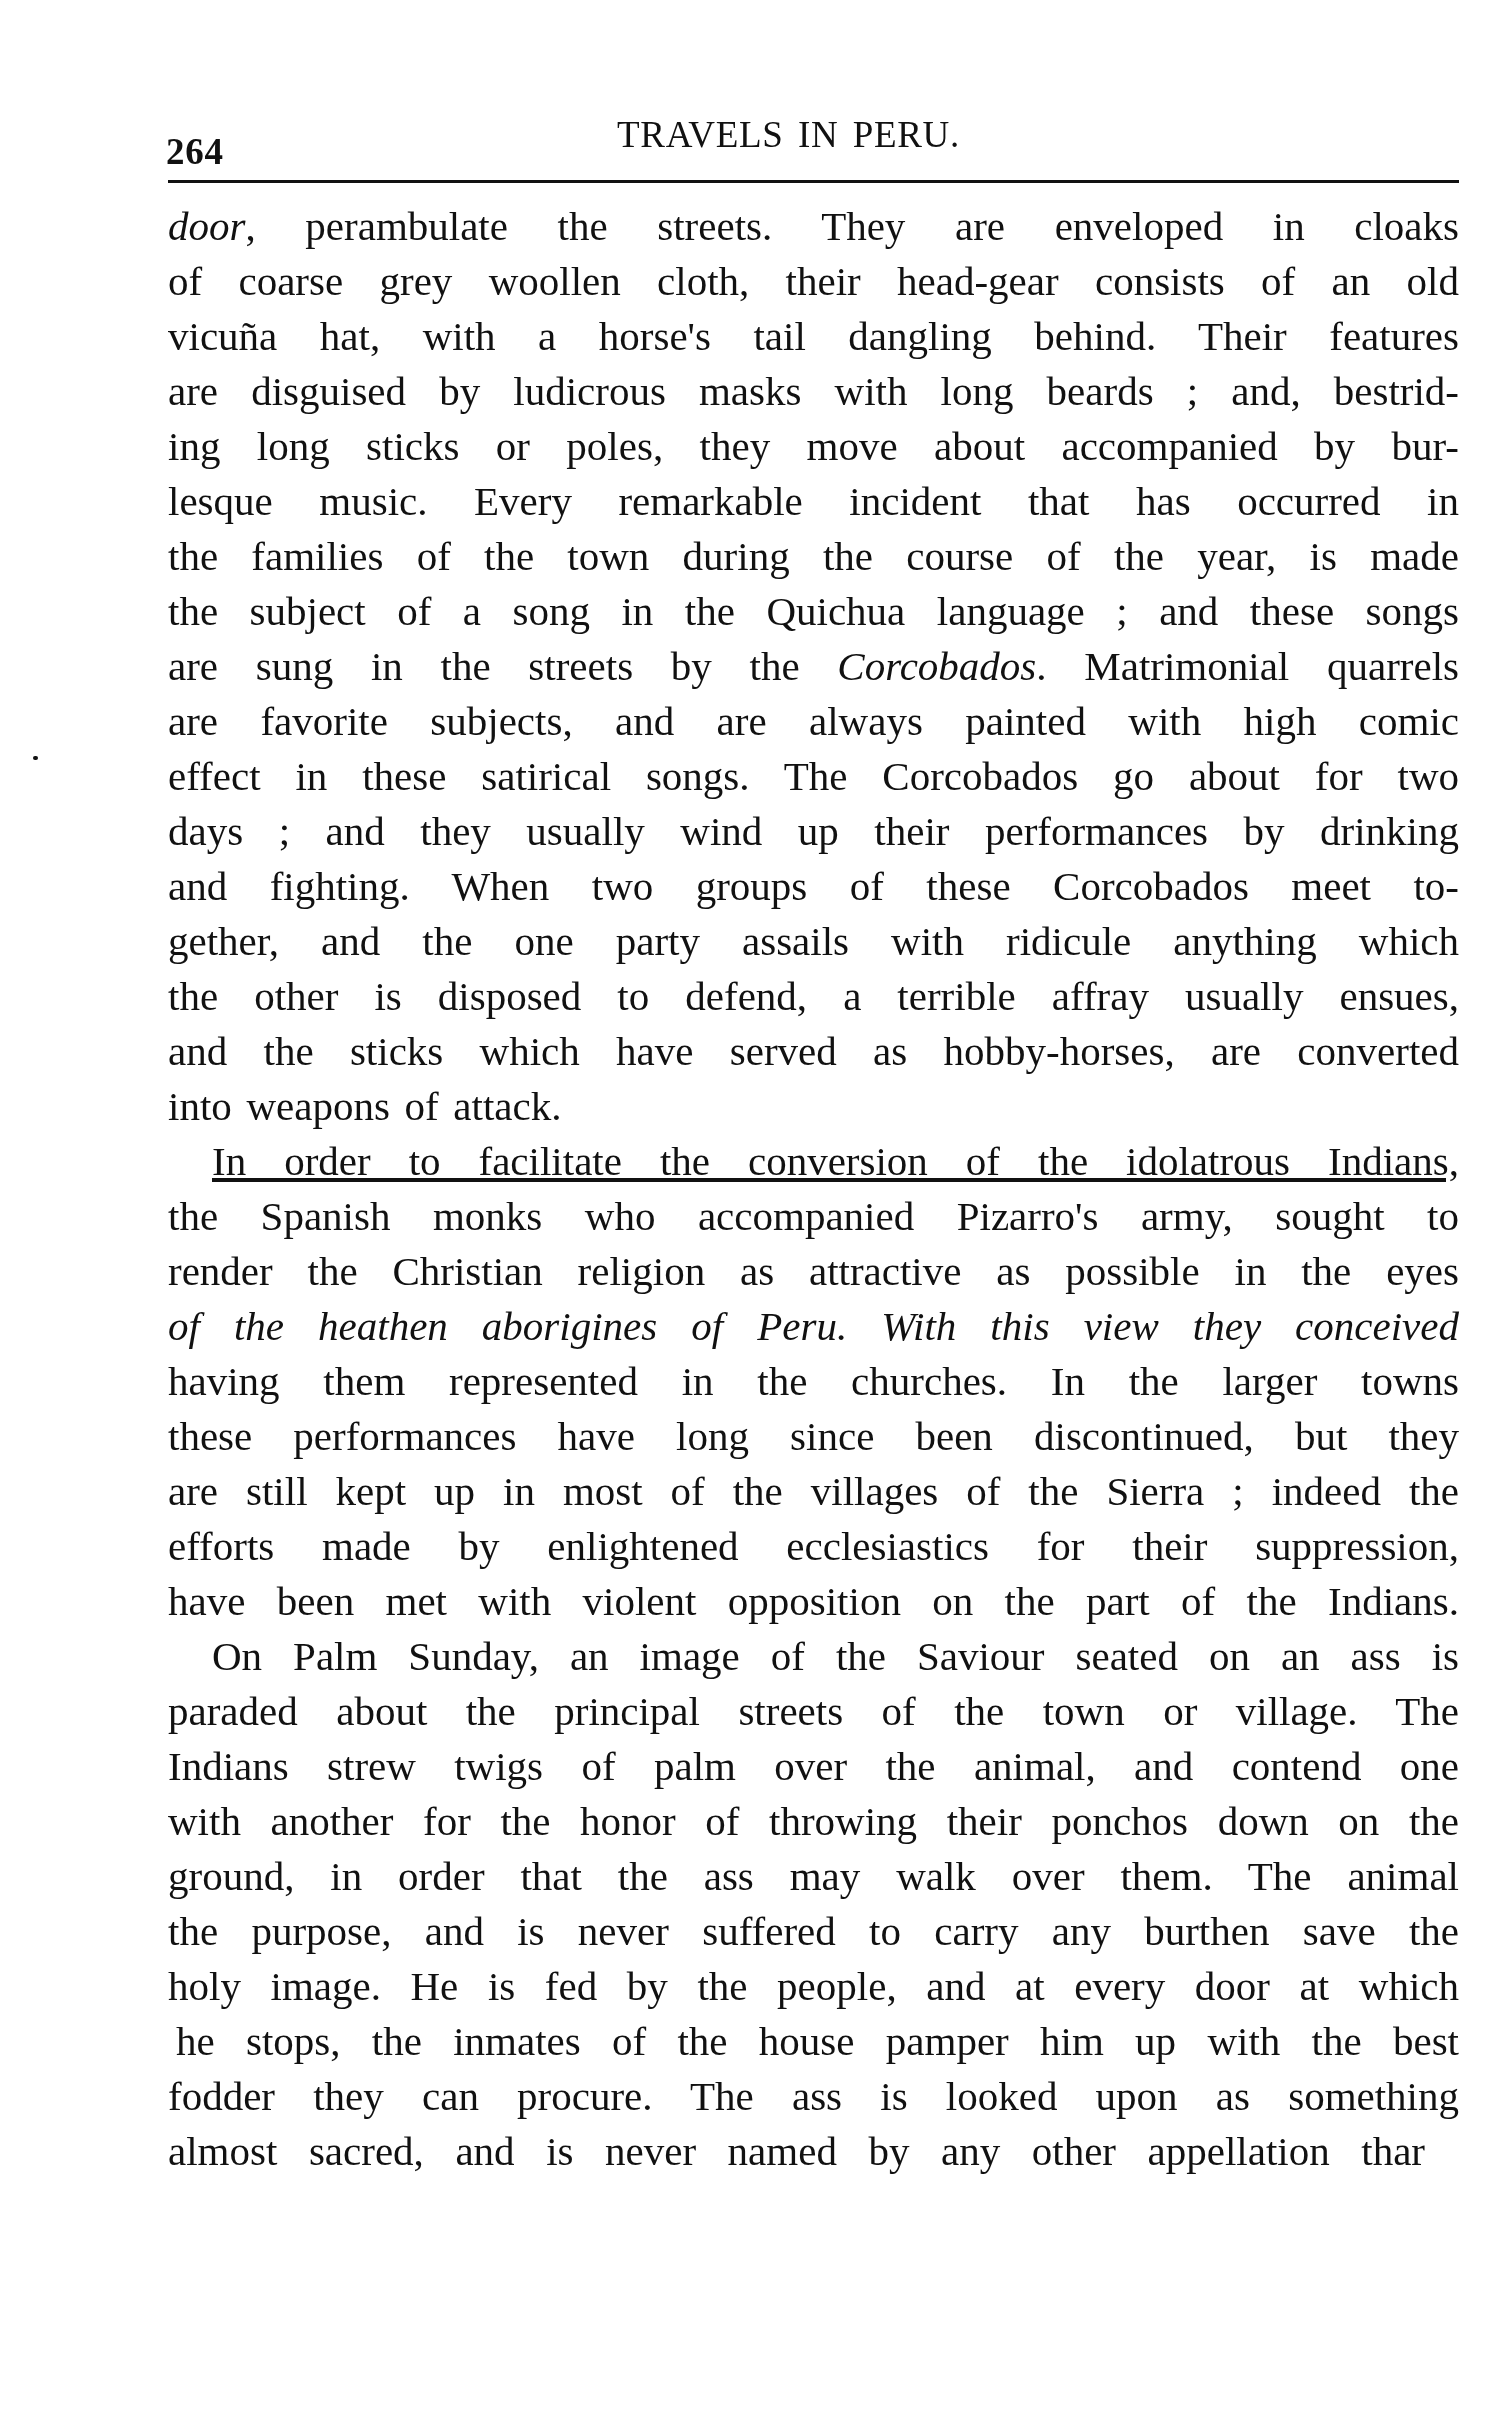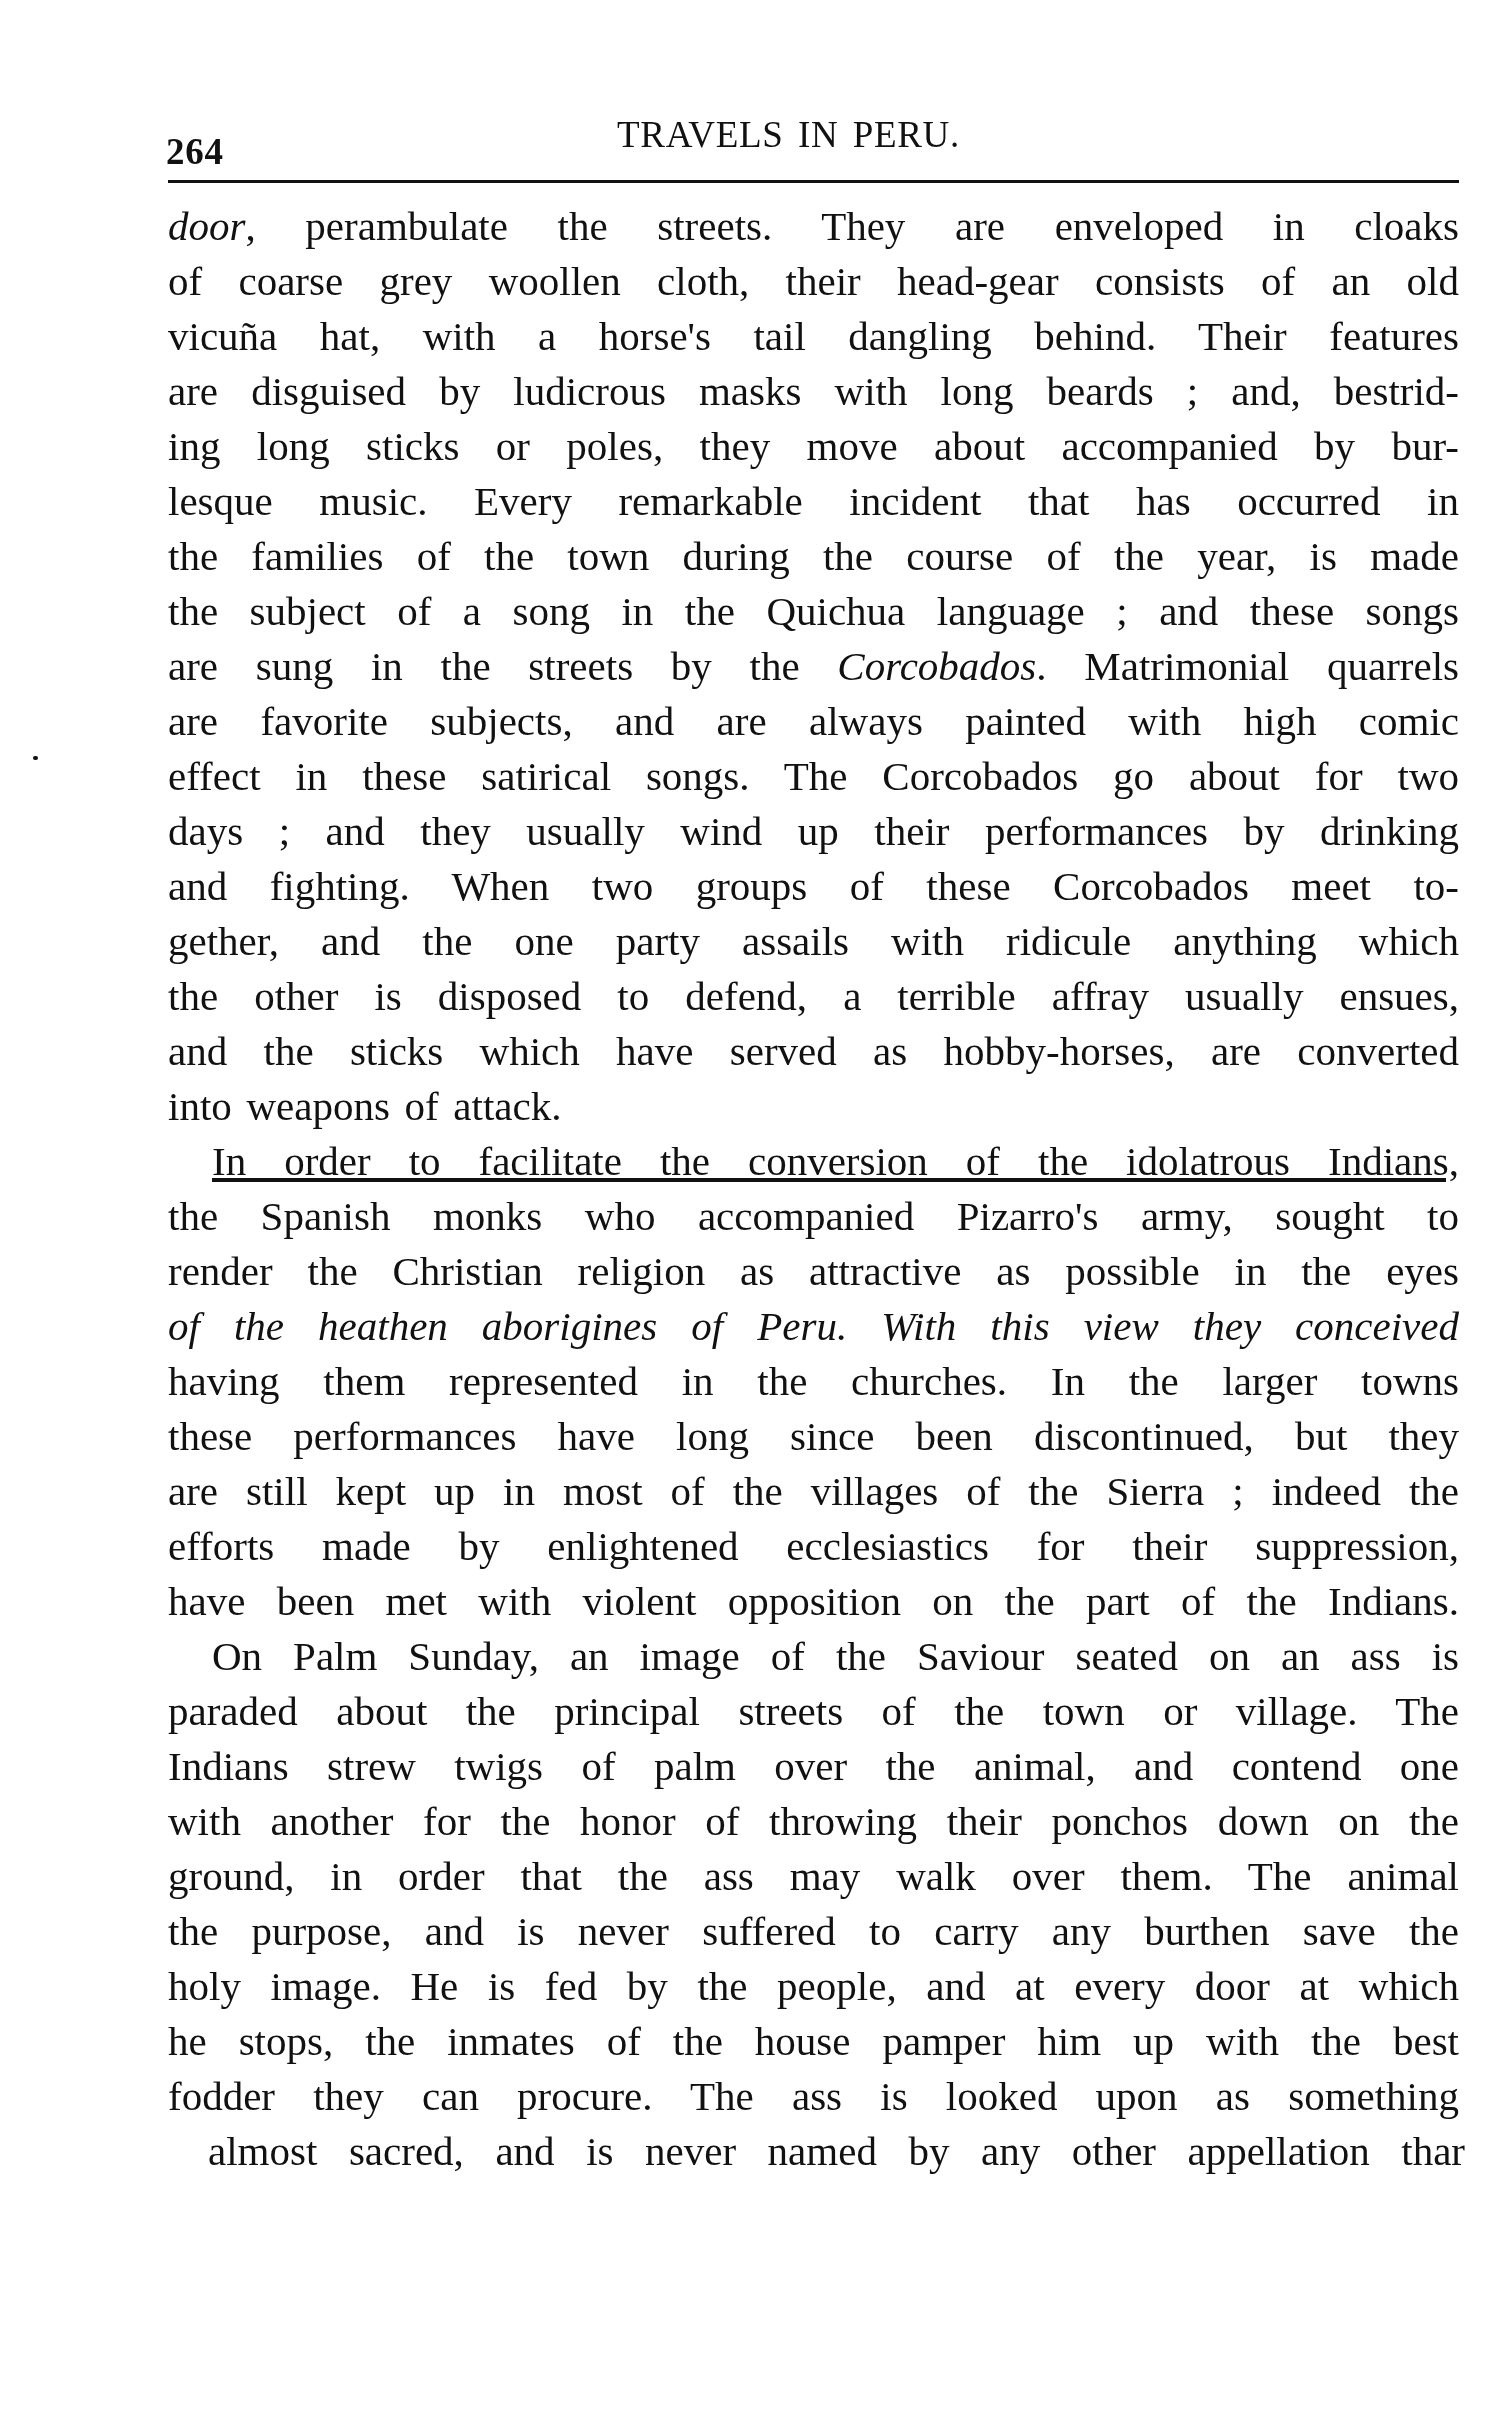--- a/index.html
+++ b/index.html
@@ -71,21 +71,20 @@
     }
     .line.indent {
       padding-left: 44px;
     }
     .line.last {
       text-align-last: left;
       word-spacing: 4.4px;
     }
     .line.end-short {
       width: 1257px;
-      margin-left: 40px;
     }
     .line .it {
       font-style: italic;
     }
   </style>
 </head>
 <body>
 
 <div>
   <div class="page-number">264</div>
@@ -122,18 +121,18 @@
     <span class="line" style="white-space: nowrap;">are still kept up in most of the villages of the Sierra ; indeed the</span>
     <span class="line" style="white-space: nowrap;">efforts made by enlightened ecclesiastics for their suppression,</span>
     <span class="line" style="white-space: nowrap;">have been met with violent opposition on the part of the Indians.</span>
     <span class="line indent" style="white-space: nowrap;">On Palm Sunday, an image of the Saviour seated on an ass is</span>
     <span class="line" style="white-space: nowrap;">paraded about the principal streets of the town or village.  The</span>
     <span class="line" style="white-space: nowrap;">Indians strew twigs of palm over the animal, and contend one</span>
     <span class="line" style="white-space: nowrap;">with another for the honor of throwing their ponchos down on the</span>
     <span class="line" style="white-space: nowrap;">ground, in order that the ass may walk over them.  The animal</span>
     <span class="line" style="white-space: nowrap;">the purpose, and is never suffered to carry any burthen save the</span>
     <span class="line" style="white-space: nowrap;">holy image.  He is fed by the people, and at every door at which</span>
-    <span class="line" style="white-space: nowrap;">he stops, the inmates of the house pamper him up with the best</span>
+    <span class="line" style="white-space: nowrap; margin-left: 8px;">he stops, the inmates of the house pamper him up with the best</span>
     <span class="line" style="white-space: nowrap;">fodder they can procure.  The ass is looked upon as something</span>
     <span class="line end-short" style="white-space: nowrap;">almost sacred, and is never named by any other appellation thar</span>
   </div>
 </div>
 
 
 </body></html>

